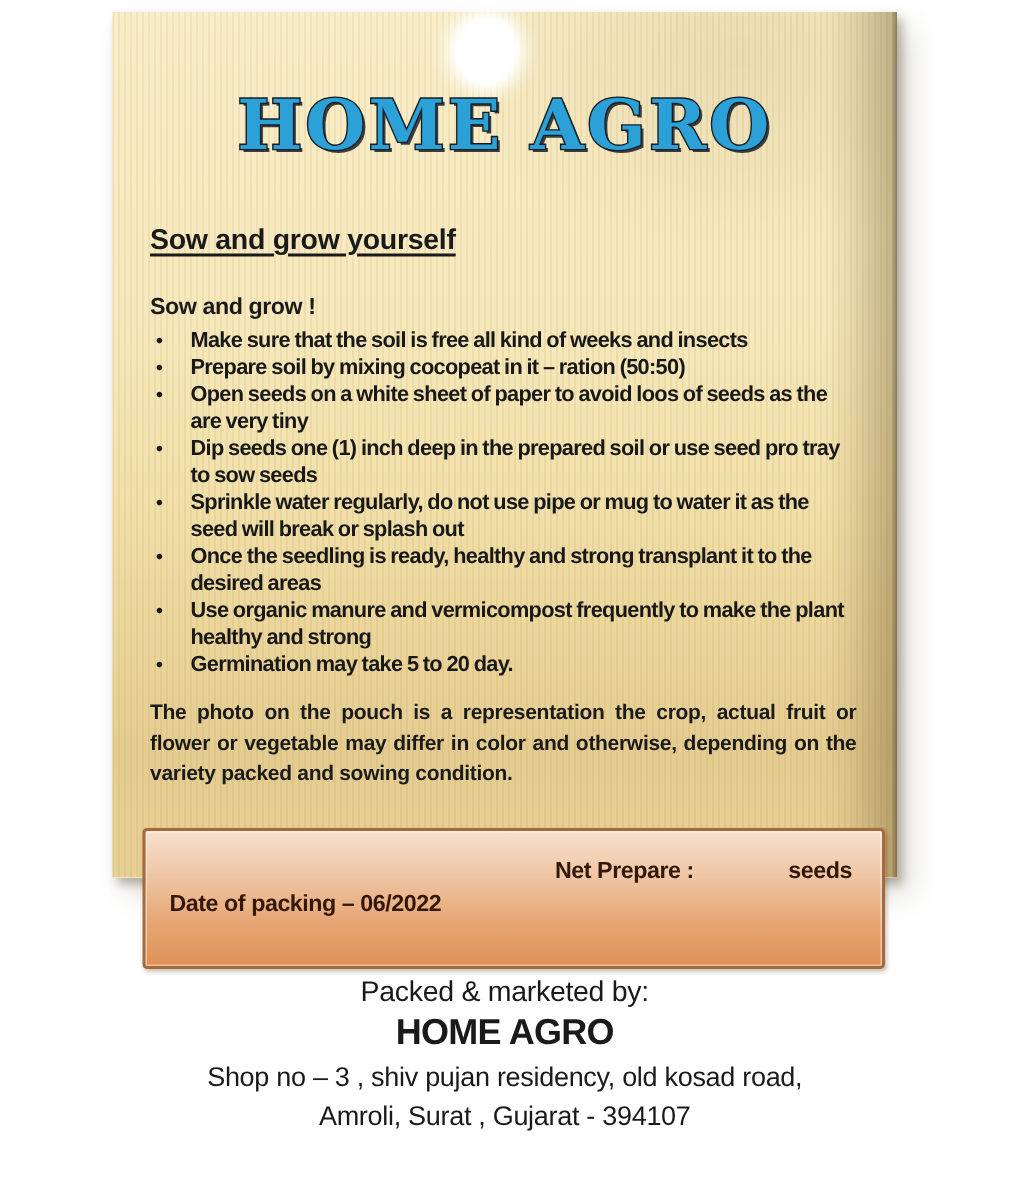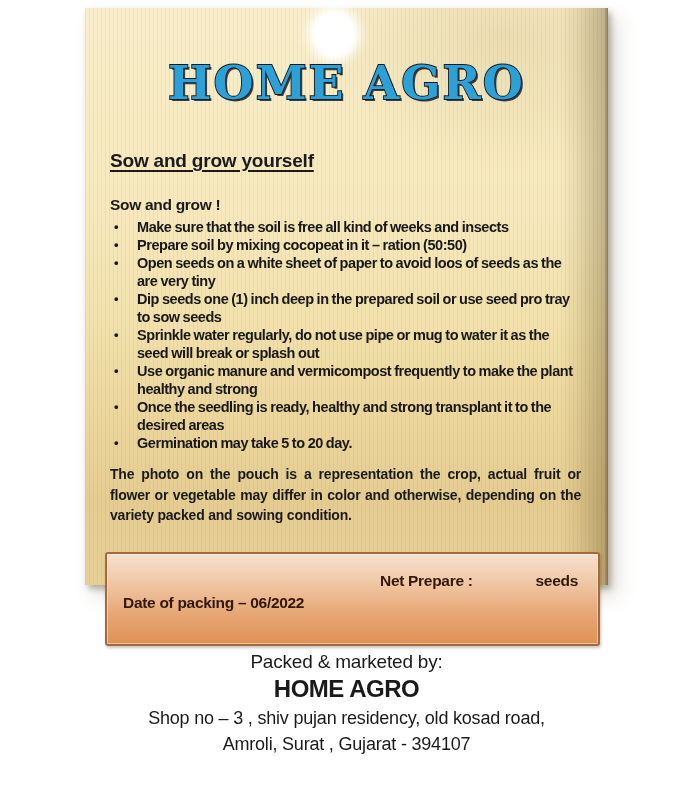--- a/index.html
+++ b/index.html
@@ -5,21 +5,21 @@
   html,body{margin:0;padding:0;}
   body{
     width:683px;height:800px;
     background:#ffffff;
     position:relative;
     overflow:hidden;
     font-family:"Liberation Sans", sans-serif;
     color:var(--ink,#1a1a1a);
   }
   .packet{
-    position:absolute;left:85px;top:8px;width:523px;height:577px;
+    position:absolute;left:75px;top:8px;width:523px;height:577px;
     background:
       linear-gradient(90deg, rgba(120,95,40,0) 0 91%, rgba(120,95,40,0.10) 94%, rgba(80,58,18,0.30) 99.3%, rgba(45,30,8,0.55) 100%),
       radial-gradient(ellipse 280px 190px at 80% 5%, rgba(165,135,65,0.16), rgba(165,135,65,0) 70%),
       repeating-linear-gradient(90deg, rgba(160,125,40,0.10) 0 1px, rgba(255,255,255,0) 1px 4px),
       linear-gradient(180deg, #f9eeca 0%, #f7e9bd 35%, #f2e1ac 55%, #ecd79d 70%, #e5cd92 85%, #e7d096 100%);
     box-shadow: 3px 4px 6px rgba(70,60,35,.35), 9px 11px 18px rgba(110,100,70,.22);
   }
   .hole{
     position:absolute;left:227px;top:2px;width:44px;height:48px;
     border-radius:50%;background:#ffffff;
@@ -116,22 +116,22 @@
     <div class="tagline">Sow and grow yourself</div>
 
     <div class="list-heading">Sow and grow !</div>
 
     <ul class="steps">
       <li>Make sure that the soil is free all kind of weeks and insects</li>
       <li>Prepare soil by mixing cocopeat in it – ration (50:50)</li>
       <li>Open seeds on a white sheet of paper to avoid loos of seeds as the are very tiny</li>
       <li>Dip seeds one (1) inch deep in the prepared soil or use seed pro tray to sow seeds</li>
       <li>Sprinkle water regularly, do not use pipe or mug to water it as the seed will break or splash out</li>
+      <li>Once the seedling is ready, healthy and strong transplant it to the desired areas</li>
       <li>Use organic manure and vermicompost frequently to make the plant healthy and strong</li>
-      <li>Once the seedling is ready, healthy and strong transplant it to the desired areas</li>
       <li>Germination may take 5 to 20 day.</li>
     </ul>
 
     <div class="disclaimer">The photo on the pouch is a representation the crop, actual fruit or flower or vegetable may differ in color and otherwise, depending on the variety packed and sowing condition.</div>
   </div>
 
   <div class="info-box">
     <span class="pack-date">Date of packing – 06/2022</span>
     <span class="net-label">Net Prepare :</span>
     <span class="qty-value">seeds</span>

